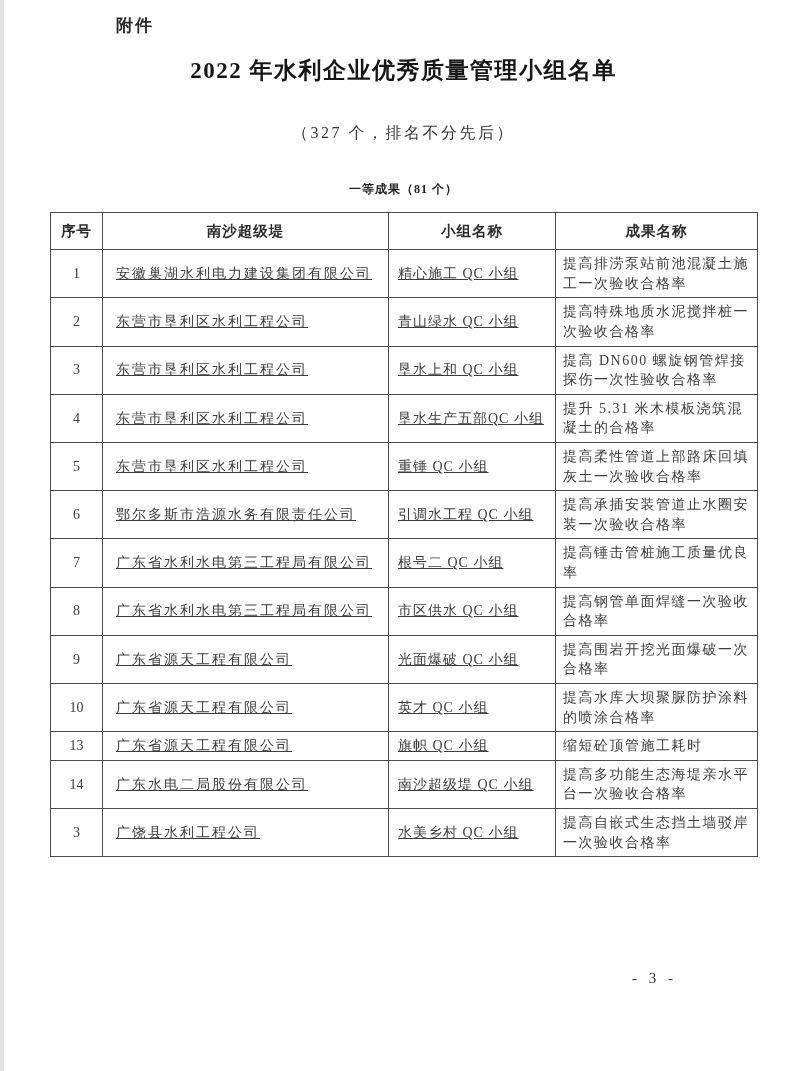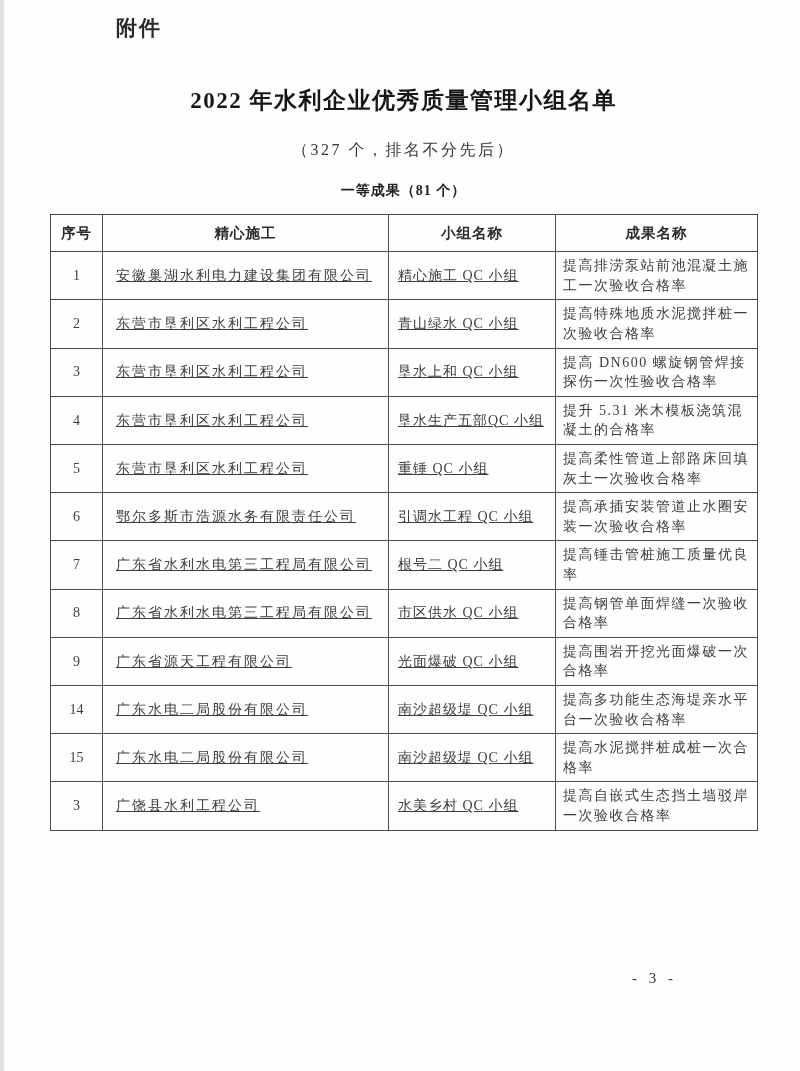--- a/index.html
+++ b/index.html
@@ -16,47 +16,47 @@
   .scan-edge {
     position: absolute;
     left: 0; top: 0;
     width: 4px; height: 1071px;
     background: #e3e3e3;
   }
   .page {
     padding: 8px 43px 0 50px;
   }
   .attachment {
-    font-size: 21px;
+    font-size: 17px;
     font-weight: bold;
     color: #2a2a2a;
     margin: 6px 0 16px 66px;
     letter-spacing: 2px;
   }
   .title {
     text-align: center;
     font-size: 23px;
     font-weight: bold;
     color: #161616;
-    margin: 43px 0 0 0;
+    margin: 18px 0 0 0;
     letter-spacing: 1.5px;
   }
   .subtitle {
     text-align: center;
     font-size: 16px;
     color: #3a3a3a;
-    margin-top: 24px;
+    margin-top: 37px;
     letter-spacing: 2.5px;
   }
   .section-title {
     text-align: center;
-    font-size: 14px;
+    font-size: 12px;
     font-weight: bold;
     color: #222222;
-    margin-top: 21px;
+    margin-top: 37px;
     letter-spacing: 1px;
   }
   table {
     border-collapse: collapse;
     width: 707px;
     margin-top: 14px;
     table-layout: fixed;
     padding-left: 40px;
   }
   th, td {
@@ -113,21 +113,21 @@
   <table>
     <colgroup>
       <col class="c-index">
       <col class="c-company">
       <col class="c-group">
       <col class="c-result">
     </colgroup>
     <thead>
       <tr>
         <th>序号</th>
-        <th>精心施工</th>
+        <th>南沙超级堤</th>
         <th>小组名称</th>
         <th>成果名称</th>
       </tr>
     </thead>
     <tbody id="table-body">
         <tr>
           <td class="idx">1</td>
           <td class="company">安徽巢湖水利电力建设集团有限公司</td>
           <td class="group">精心施工 QC 小组</td>
           <td class="result">提高排涝泵站前池混凝土施工一次验收合格率</td>
@@ -174,32 +174,38 @@
           <td class="group">市区供水 QC 小组</td>
           <td class="result">提高钢管单面焊缝一次验收合格率</td>
         </tr>
         <tr>
           <td class="idx">9</td>
           <td class="company">广东省源天工程有限公司</td>
           <td class="group">光面爆破 QC 小组</td>
           <td class="result">提高围岩开挖光面爆破一次合格率</td>
         </tr>
         <tr>
+          <td class="idx">10</td>
+          <td class="company">广东省源天工程有限公司</td>
+          <td class="group">英才 QC 小组</td>
+          <td class="result">提高水库大坝聚脲防护涂料的喷涂合格率</td>
+        </tr>
+        <tr>
+          <td class="idx">13</td>
+          <td class="company">广东省源天工程有限公司</td>
+          <td class="group">旗帜 QC 小组</td>
+          <td class="result">缩短砼顶管施工耗时</td>
+        </tr>
+        <tr>
           <td class="idx">14</td>
           <td class="company">广东水电二局股份有限公司</td>
           <td class="group">南沙超级堤 QC 小组</td>
           <td class="result">提高多功能生态海堤亲水平台一次验收合格率</td>
         </tr>
         <tr>
-          <td class="idx">15</td>
-          <td class="company">广东水电二局股份有限公司</td>
-          <td class="group">南沙超级堤 QC 小组</td>
-          <td class="result">提高水泥搅拌桩成桩一次合格率</td>
-        </tr>
-        <tr>
           <td class="idx">3</td>
           <td class="company">广饶县水利工程公司</td>
           <td class="group">水美乡村 QC 小组</td>
           <td class="result">提高自嵌式生态挡土墙驳岸一次验收合格率</td>
         </tr>
       </tbody>
   </table>
 </div>
 
 <div class="page-number">- 3 -</div>

